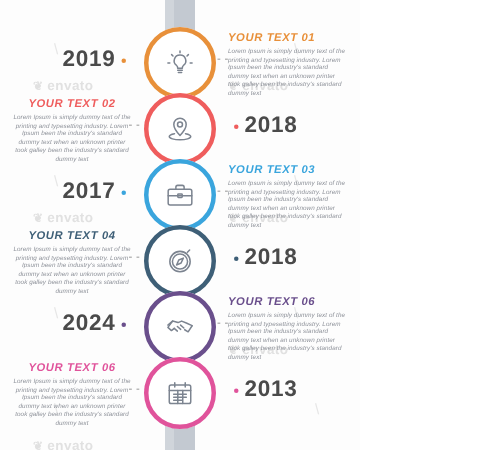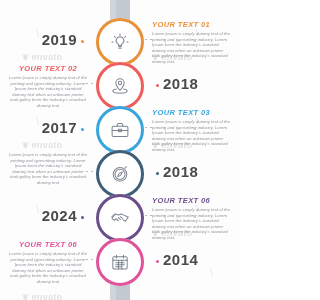--- a/index.html
+++ b/index.html
@@ -183,20 +183,21 @@
             <svg viewBox="0 0 24 24" fill="none" stroke="currentColor" stroke-width="1.1" stroke-linecap="round" stroke-linejoin="round">
       <circle cx="12" cy="12.4" r="7.4"></circle>
       <circle cx="12" cy="12.4" r="5.5"></circle>
       <path d="M14.4 9.9l-1.6 3.6-3.3 1.4 1.6-3.6z"></path>
       <path d="M17.4 5.6l1.6-1.6"></path>
     </svg>
           </div>
         </div>
         <div class="year right"><span class="ydot" style="background: rgb(62, 95, 119);"></span><span>2018</span></div>
         <div class="block left">
+          <h3 style="color: rgb(62, 95, 119);">YOUR TEXT 04</h3>
           <p>Lorem Ipsum is simply dummy text of the printing and typesetting industry. Lorem Ipsum been the industry's standard dummy text when an unknown printer took galley been the industry's standard dummy text</p>
         </div>
       </div>
       <div class="row" style="top: 194px;">
         <div class="dots" style="left: 140px; width: 14px;"></div>
         <div class="node">
           <div class="ring" style="border-color: rgb(106, 79, 140);"></div>
           <div class="inner" style="color: rgb(124, 132, 144);">
             <svg viewBox="0 0 24 24" fill="none" stroke="currentColor" stroke-width="1.1" stroke-linecap="round" stroke-linejoin="round">
       <path d="M3.2 10.6l3.4-2.9 4 1.1 2.6-1.1 3.4 1.4 4.2 1.9"></path>
@@ -219,21 +220,21 @@
           <div class="inner" style="color: rgb(124, 132, 144);">
             <svg viewBox="0 0 24 24" fill="none" stroke="currentColor" stroke-width="1.1" stroke-linecap="round" stroke-linejoin="round">
       <rect x="4.2" y="6.2" width="15.6" height="13.4" rx="1.3"></rect>
       <path d="M4.2 10.2h15.6"></path>
       <path d="M8.2 4.6v3M15.8 4.6v3"></path>
       <path d="M7.4 12.9h9.2M7.4 15.1h9.2M7.4 17.3h6"></path>
       <path d="M10.4 10.2v9.4M14 10.2v9.4"></path>
     </svg>
           </div>
         </div>
-        <div class="year right"><span class="ydot" style="background: rgb(224, 83, 155);"></span><span>2014</span></div>
+        <div class="year right"><span class="ydot" style="background: rgb(224, 83, 155);"></span><span>2013</span></div>
         <div class="block left">
           <h3 style="color: rgb(224, 83, 155);">YOUR TEXT 06</h3>
           <p>Lorem Ipsum is simply dummy text of the printing and typesetting industry. Lorem Ipsum been the industry's standard dummy text when an unknown printer took galley been the industry's standard dummy text</p>
         </div>
       </div>
     </div>
 
 </div>
 
 </body></html>

